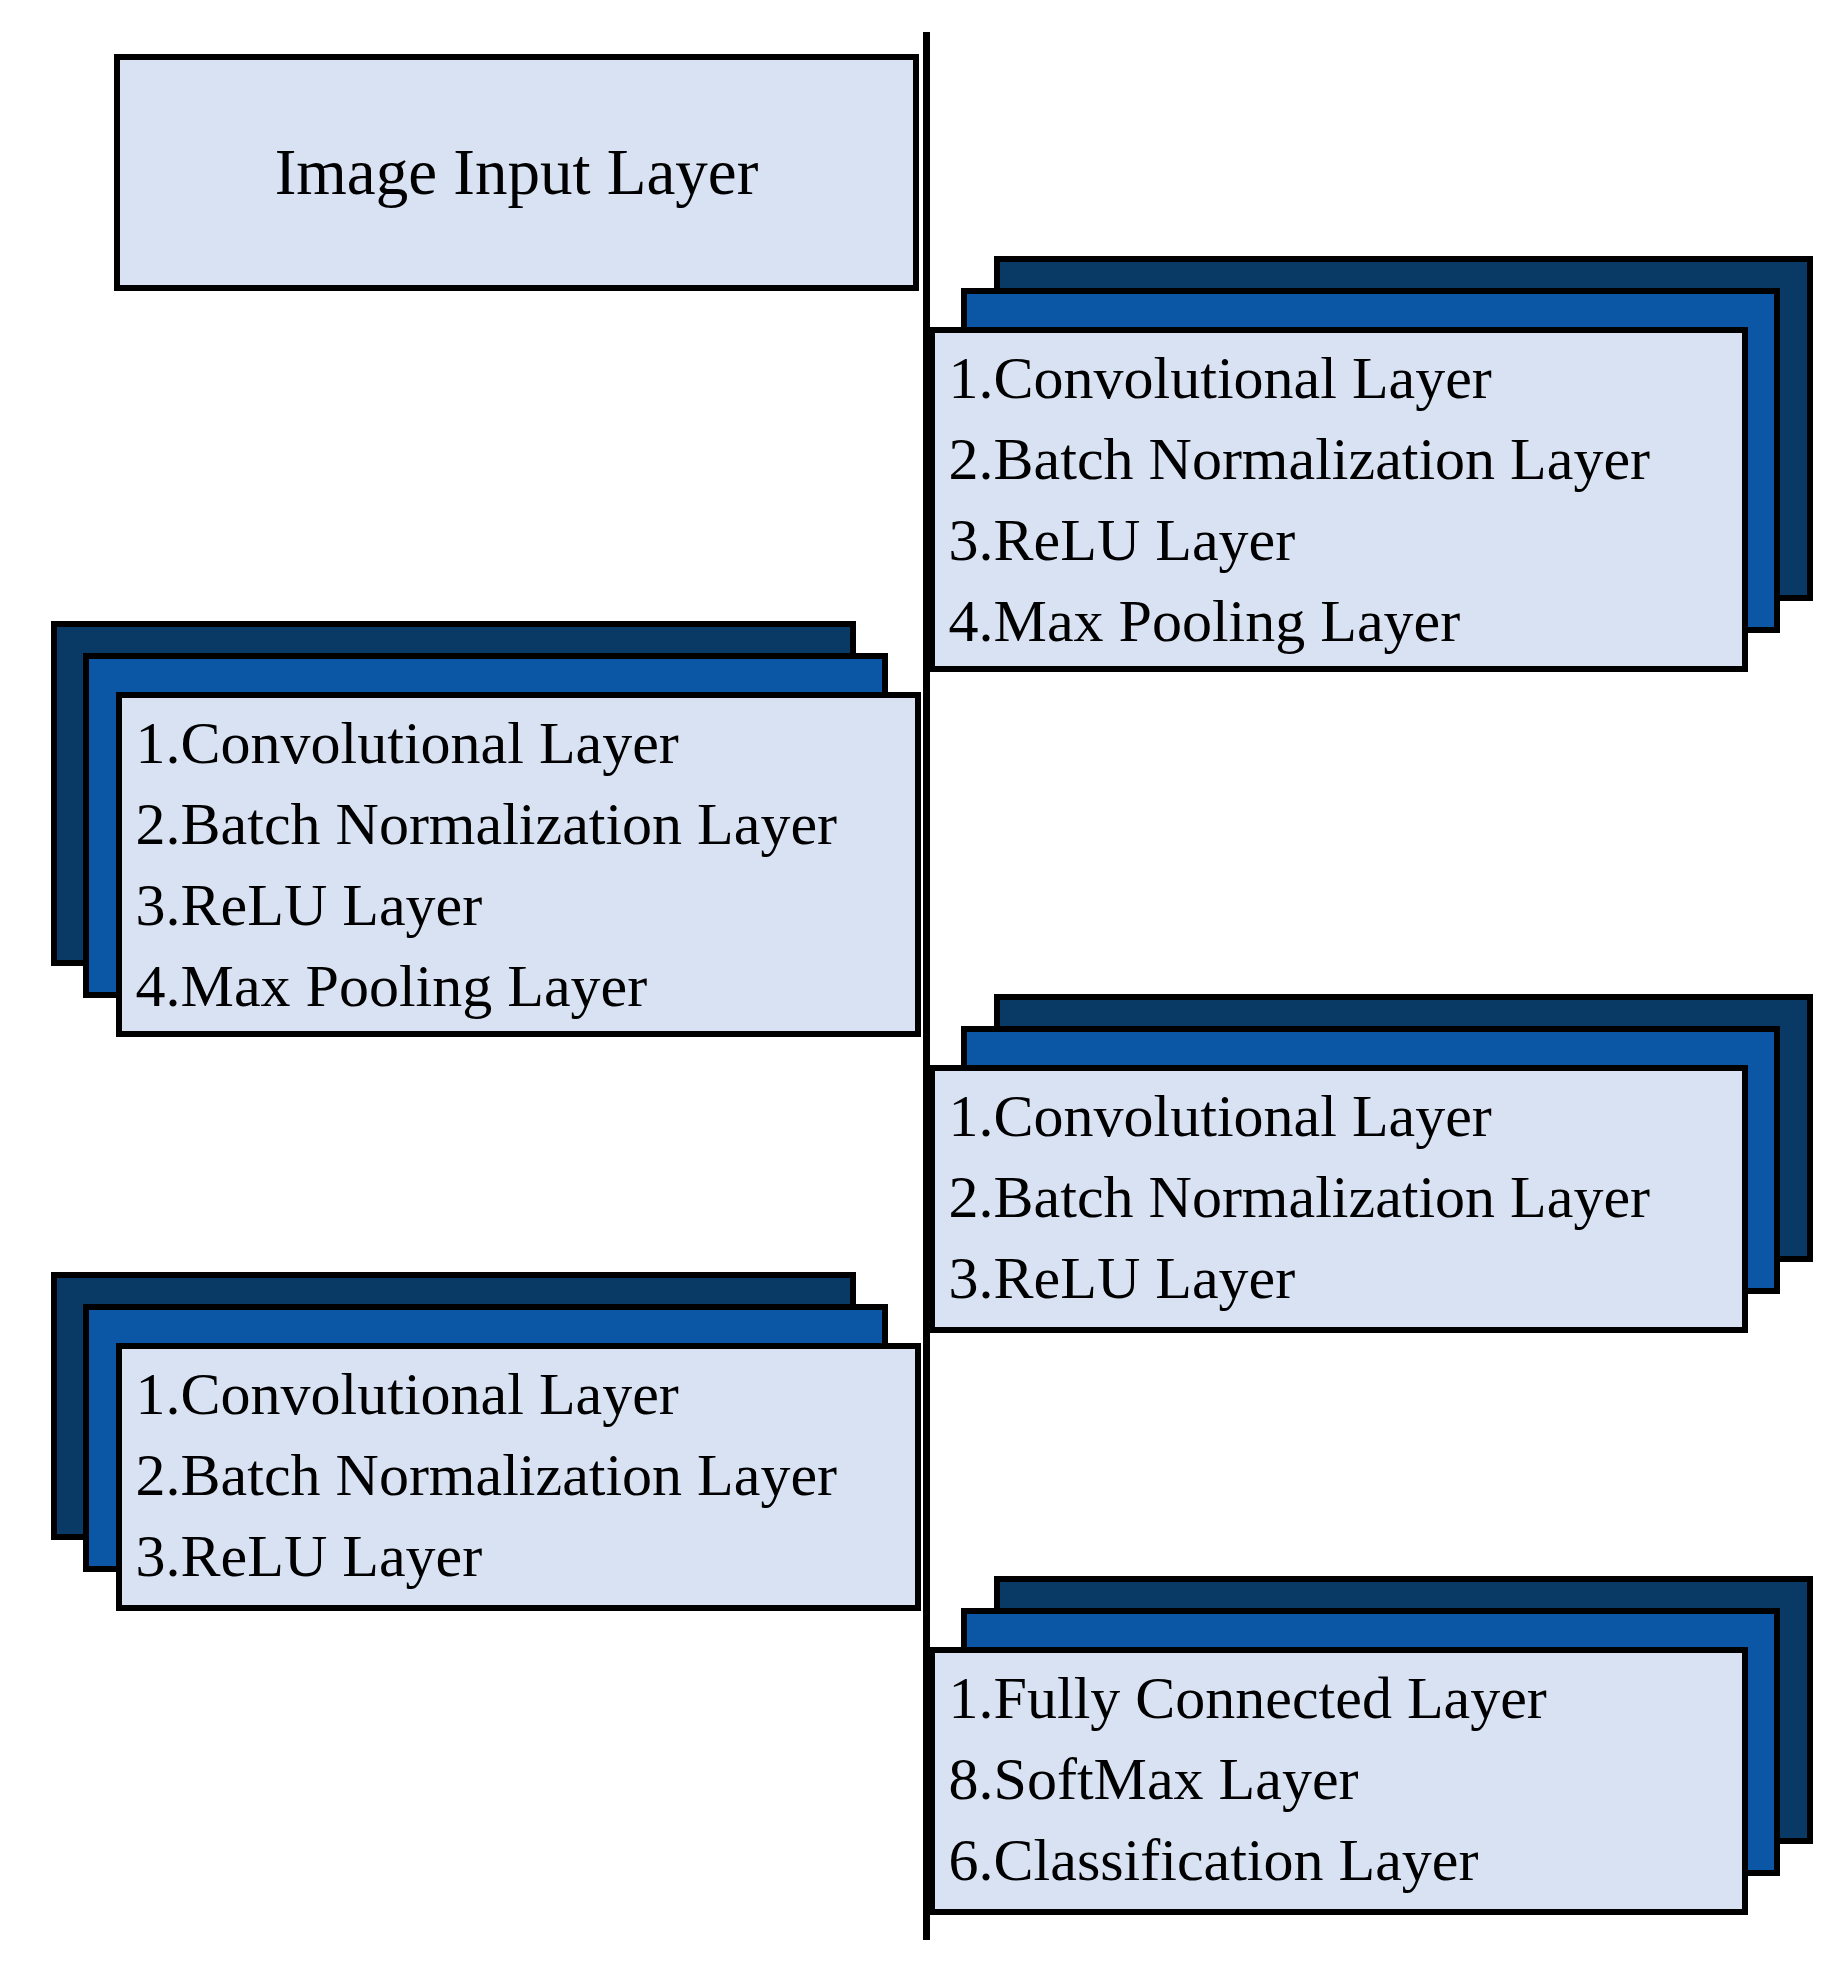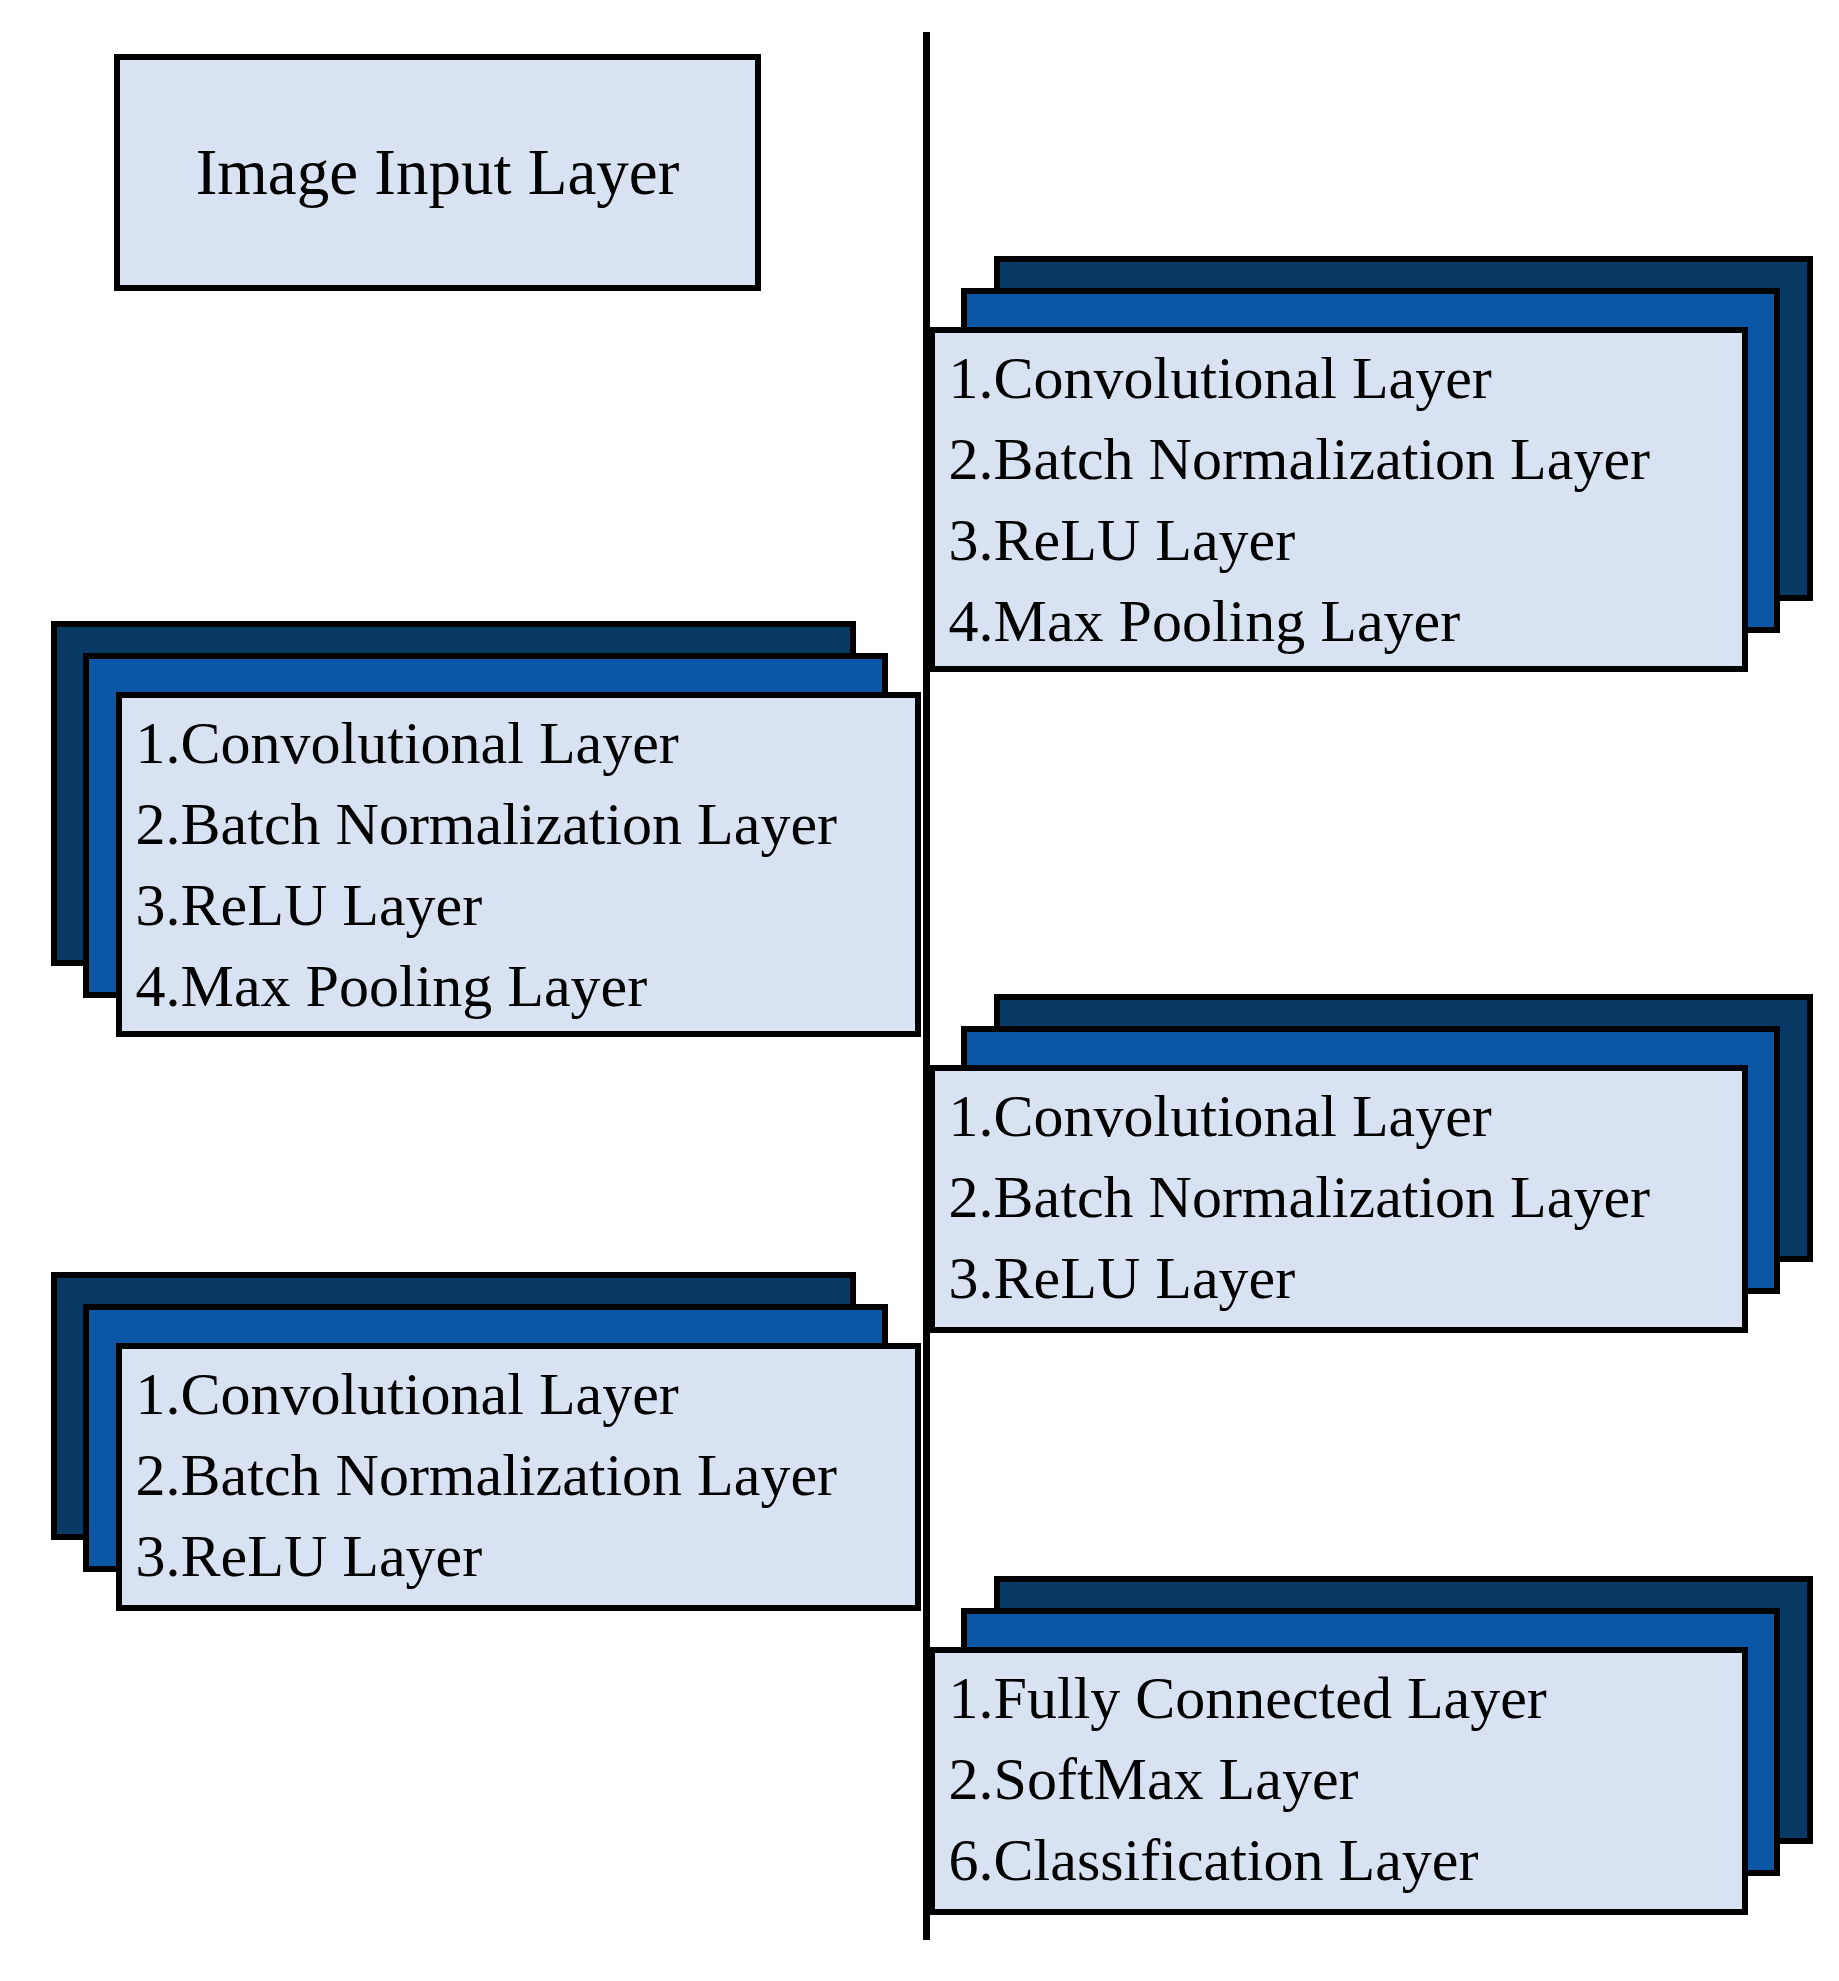--- a/index.html
+++ b/index.html
@@ -21,21 +21,21 @@
     left: 923px;
     top: 31.5px;
     width: 6.8px;
     height: 1908px;
     background: var(--outline, #000000);
   }
   .input-box {
     position: absolute;
     left: 114px;
     top: 54px;
-    width: 647px;
+    width: 805px;
     height: 237px;
     box-sizing: border-box;
     border: 6px solid var(--outline, #000000);
     background: var(--front-layer, #d9e2f3);
     display: flex;
     align-items: center;
     justify-content: center;
     font-size: 65px;
   }
   .stack {
@@ -126,20 +126,20 @@
       </div>
     </div>
   </div>
 
   <div class="stack right" style="left:929px; top:1576px; --w:819px; --h:268px;">
     <div class="layer back"></div>
     <div class="layer mid"></div>
     <div class="layer front">
       <div class="lines">
         <div class="line">1.Fully Connected Layer</div>
-        <div class="line">2.SoftMax Layer</div>
+        <div class="line">8.SoftMax Layer</div>
         <div class="line">6.Classification Layer</div>
       </div>
     </div>
   </div>
 
 </div>
 
 
 </body></html>

